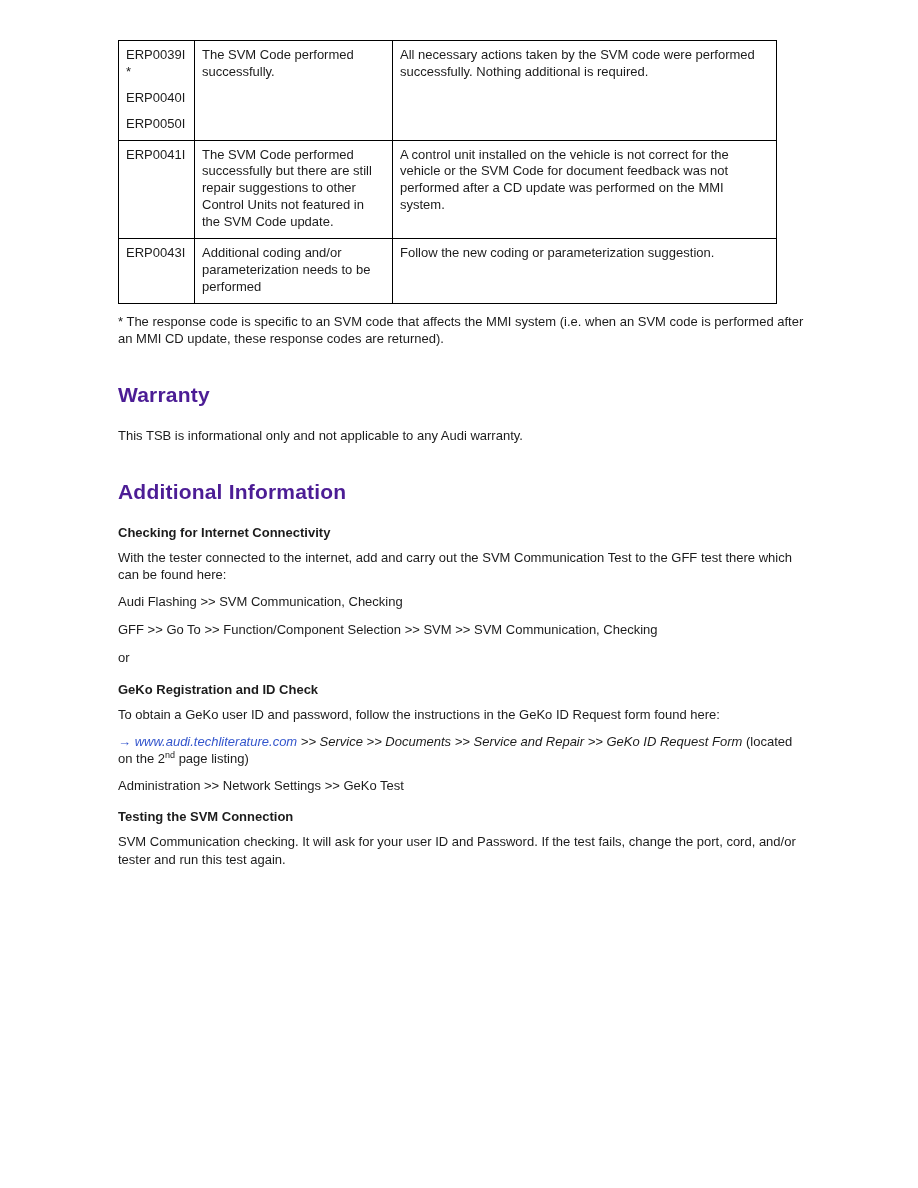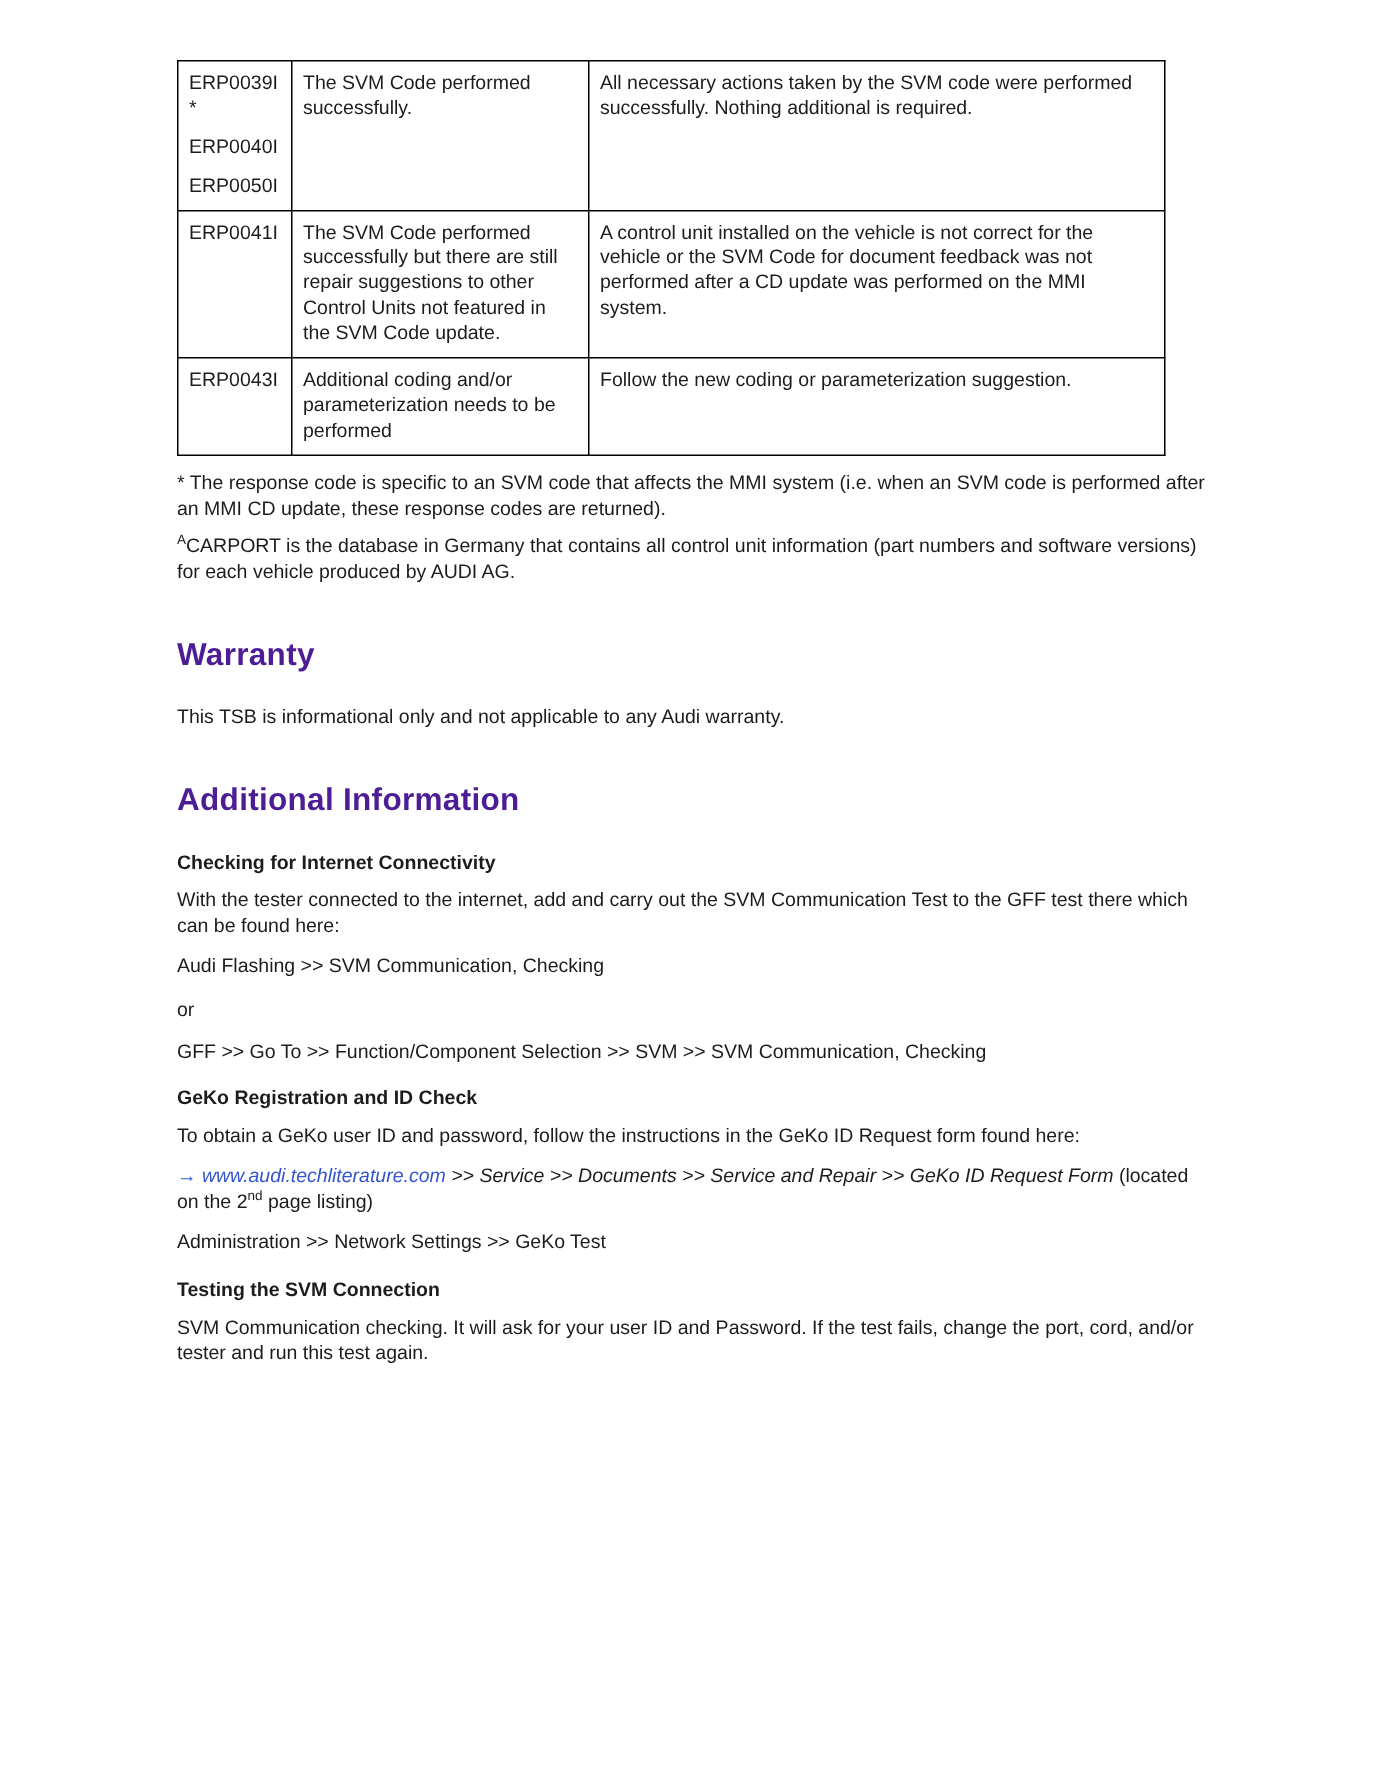--- a/index.html
+++ b/index.html
@@ -113,32 +113,31 @@
           </td>
           <td>Additional coding and/or parameterization needs to be performed</td>
           <td>Follow the new coding or parameterization suggestion.</td>
         </tr>
       </tbody>
     </table>
 
     <div class="spacer-after-table"></div>
 
     <p class="fn">* The response code is specific to an SVM code that affects the MMI system (i.e. when an SVM code is performed after an MMI CD update, these response codes are returned).</p>
-    <p class="fn"><sup>A</sup><span>CARPORT is the database in Germany that contains all control unit information (part numbers and software versions) for each vehicle produced by AUDI AG.</span></p>
 
     <h2 class="blue">Warranty</h2>
     <p>This TSB is informational only and not applicable to any Audi warranty.</p>
 
     <h2 class="blue">Additional Information</h2>
 
     <p class="subhead">Checking for Internet Connectivity</p>
     <p>With the tester connected to the internet, add and carry out the SVM Communication Test to the GFF test there which can be found here:</p>
     <p class="itpath">Audi Flashing &gt;&gt; SVM Communication, Checking</p>
+    <p class="itpath">GFF &gt;&gt; Go To &gt;&gt; Function/Component Selection &gt;&gt; SVM &gt;&gt; SVM Communication, Checking</p>
     <p class="itpath">or</p>
-    <p class="itpath">GFF &gt;&gt; Go To &gt;&gt; Function/Component Selection &gt;&gt; SVM &gt;&gt; SVM Communication, Checking</p>
 
     <p class="subhead">GeKo Registration and ID Check</p>
     <p>To obtain a GeKo user ID and password, follow the instructions in the GeKo ID Request form found here:</p>
     <p class="linkline"><span class="link">→ </span><span class="link">www.audi.techliterature.com</span><span class="link-rest"> &gt;&gt; Service &gt;&gt; Documents &gt;&gt; Service and Repair &gt;&gt; GeKo ID Request Form</span>
       <span>(located on the 2</span><sup>nd</sup><span> page listing)</span></p>
     <p class="itpath">Administration &gt;&gt; Network Settings &gt;&gt; GeKo Test</p>
 
     <p class="subhead">Testing the SVM Connection</p>
     <p>SVM Communication checking. It will ask for your user ID and Password. If the test fails, change the port, cord, and/or tester and run this test again.</p>
 

